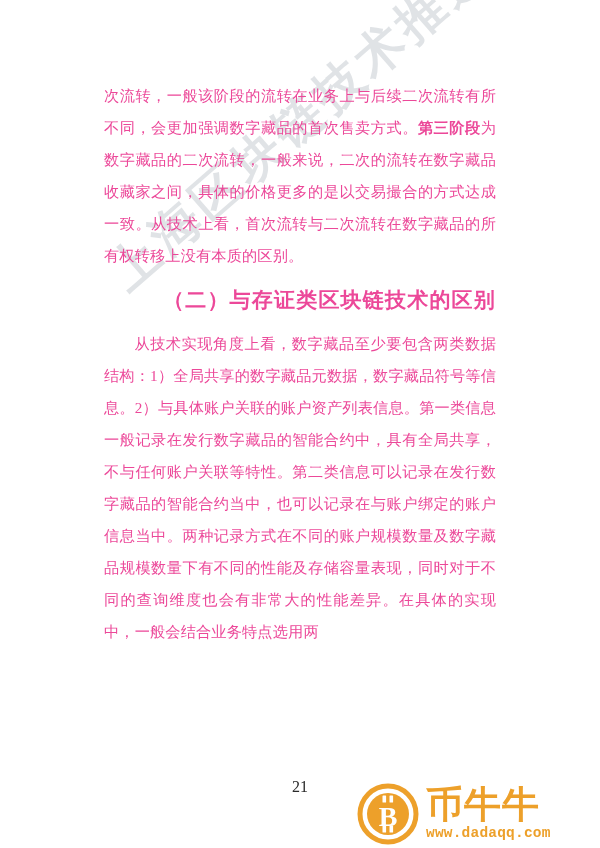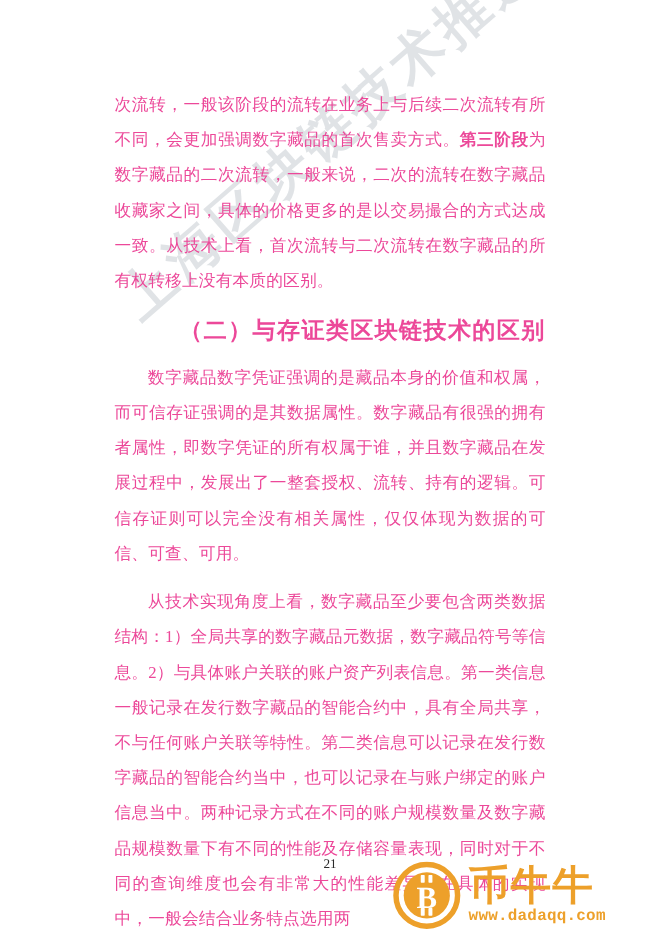--- a/index.html
+++ b/index.html
@@ -83,21 +83,21 @@
     font-weight: 700;
   }
 
   
   .page-number {
     position: absolute;
     left: 0;
     top: 778px;
     width: 600px;
     text-align: center;
-    font-size: 12px;
+    font-size: 16px;
     color: #2a2a2a;
     font-family: "Liberation Serif", "DejaVu Serif", serif;
     z-index: 2;
   }
 
   
   .brand-logo {
     position: absolute;
     left: 357px;
     top: 782px;
@@ -148,21 +148,20 @@
   <div class="watermark-layer">
     <div class="watermark-text">上海区块链技术推进计划</div>
   </div>
 
   <div class="content">
 
     <p class="para cont"><span>次流转，一般该阶段的流转在业务上与后续二次流转有所不同，会更加强调数字藏品的首次售卖方式。</span><span class="b">第三阶段</span><span>为数字藏品的二次流转，一般来说，二次的流转在数字藏品收藏家之间，具体的价格更多的是以交易撮合的方式达成一致。从技术上看，首次流转与二次流转在数字藏品的所有权转移上没有本质的区别。</span></p>
 
     <h2 class="heading">（二）与存证类区块链技术的区别</h2>
 
-    <p class="para"><span>数字藏品数字凭证强调的是藏品本身的价值和权属，而可信存证强调的是其数据属性。数字藏品有很强的拥有者属性，即数字凭证的所有权属于谁，并且数字藏品在发展过程中，发展出了一整套授权、流转、持有的逻辑。可信存证则可以完全没有相关属性，仅仅体现为数据的可信、可查、可用。</span></p>
 
 
     <p class="para"><span>从技术实现角度上看，数字藏品至少要包含两类数据结构：1）全局共享的数字藏品元数据，数字藏品符号等信息。2）与具体账户关联的账户资产列表信息。第一类信息一般记录在发行数字藏品的智能合约中，具有全局共享，不与任何账户关联等特性。第二类信息可以记录在发行数字藏品的智能合约当中，也可以记录在与账户绑定的账户信息当中。两种记录方式在不同的账户规模数量及数字藏品规模数量下有不同的性能及存储容量表现，同时对于不同的查询维度也会有非常大的性能差异。在具体的实现中，一般会结合业务特点选用两</span></p>
 
   </div>
 
   <div class="page-number">21</div>
 
   <div class="brand-logo">
     <div class="coin-wrap">

